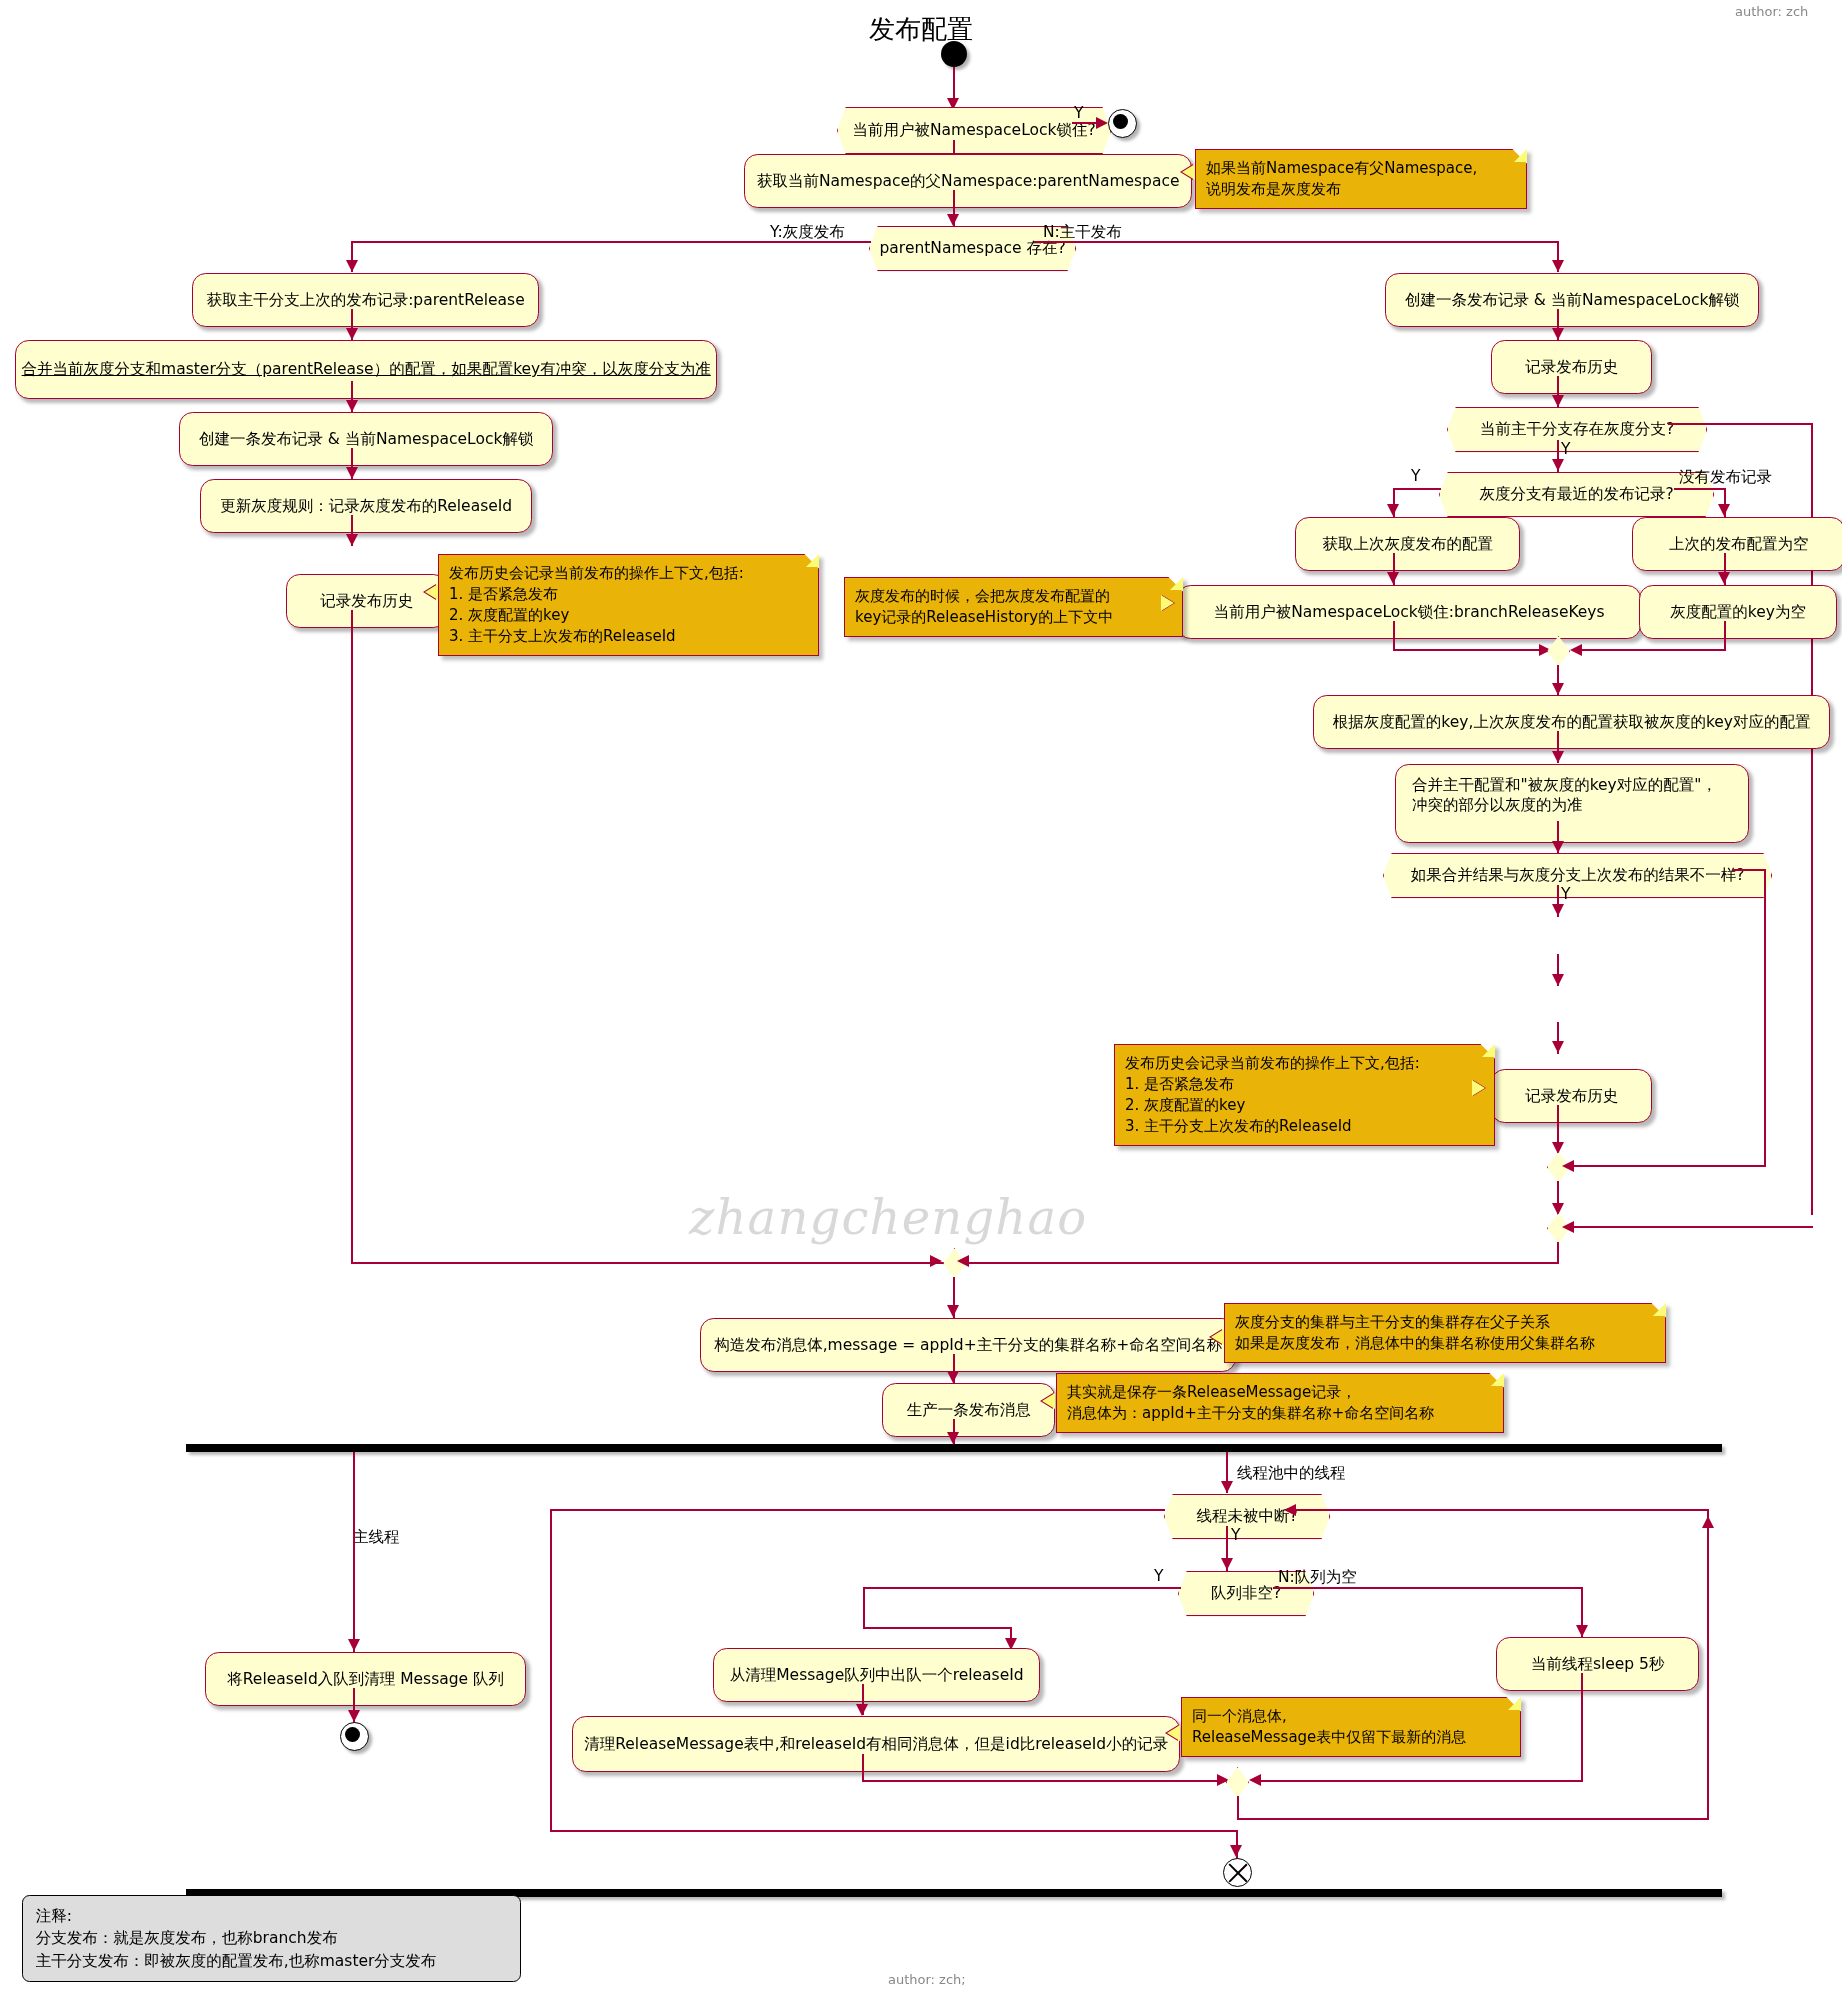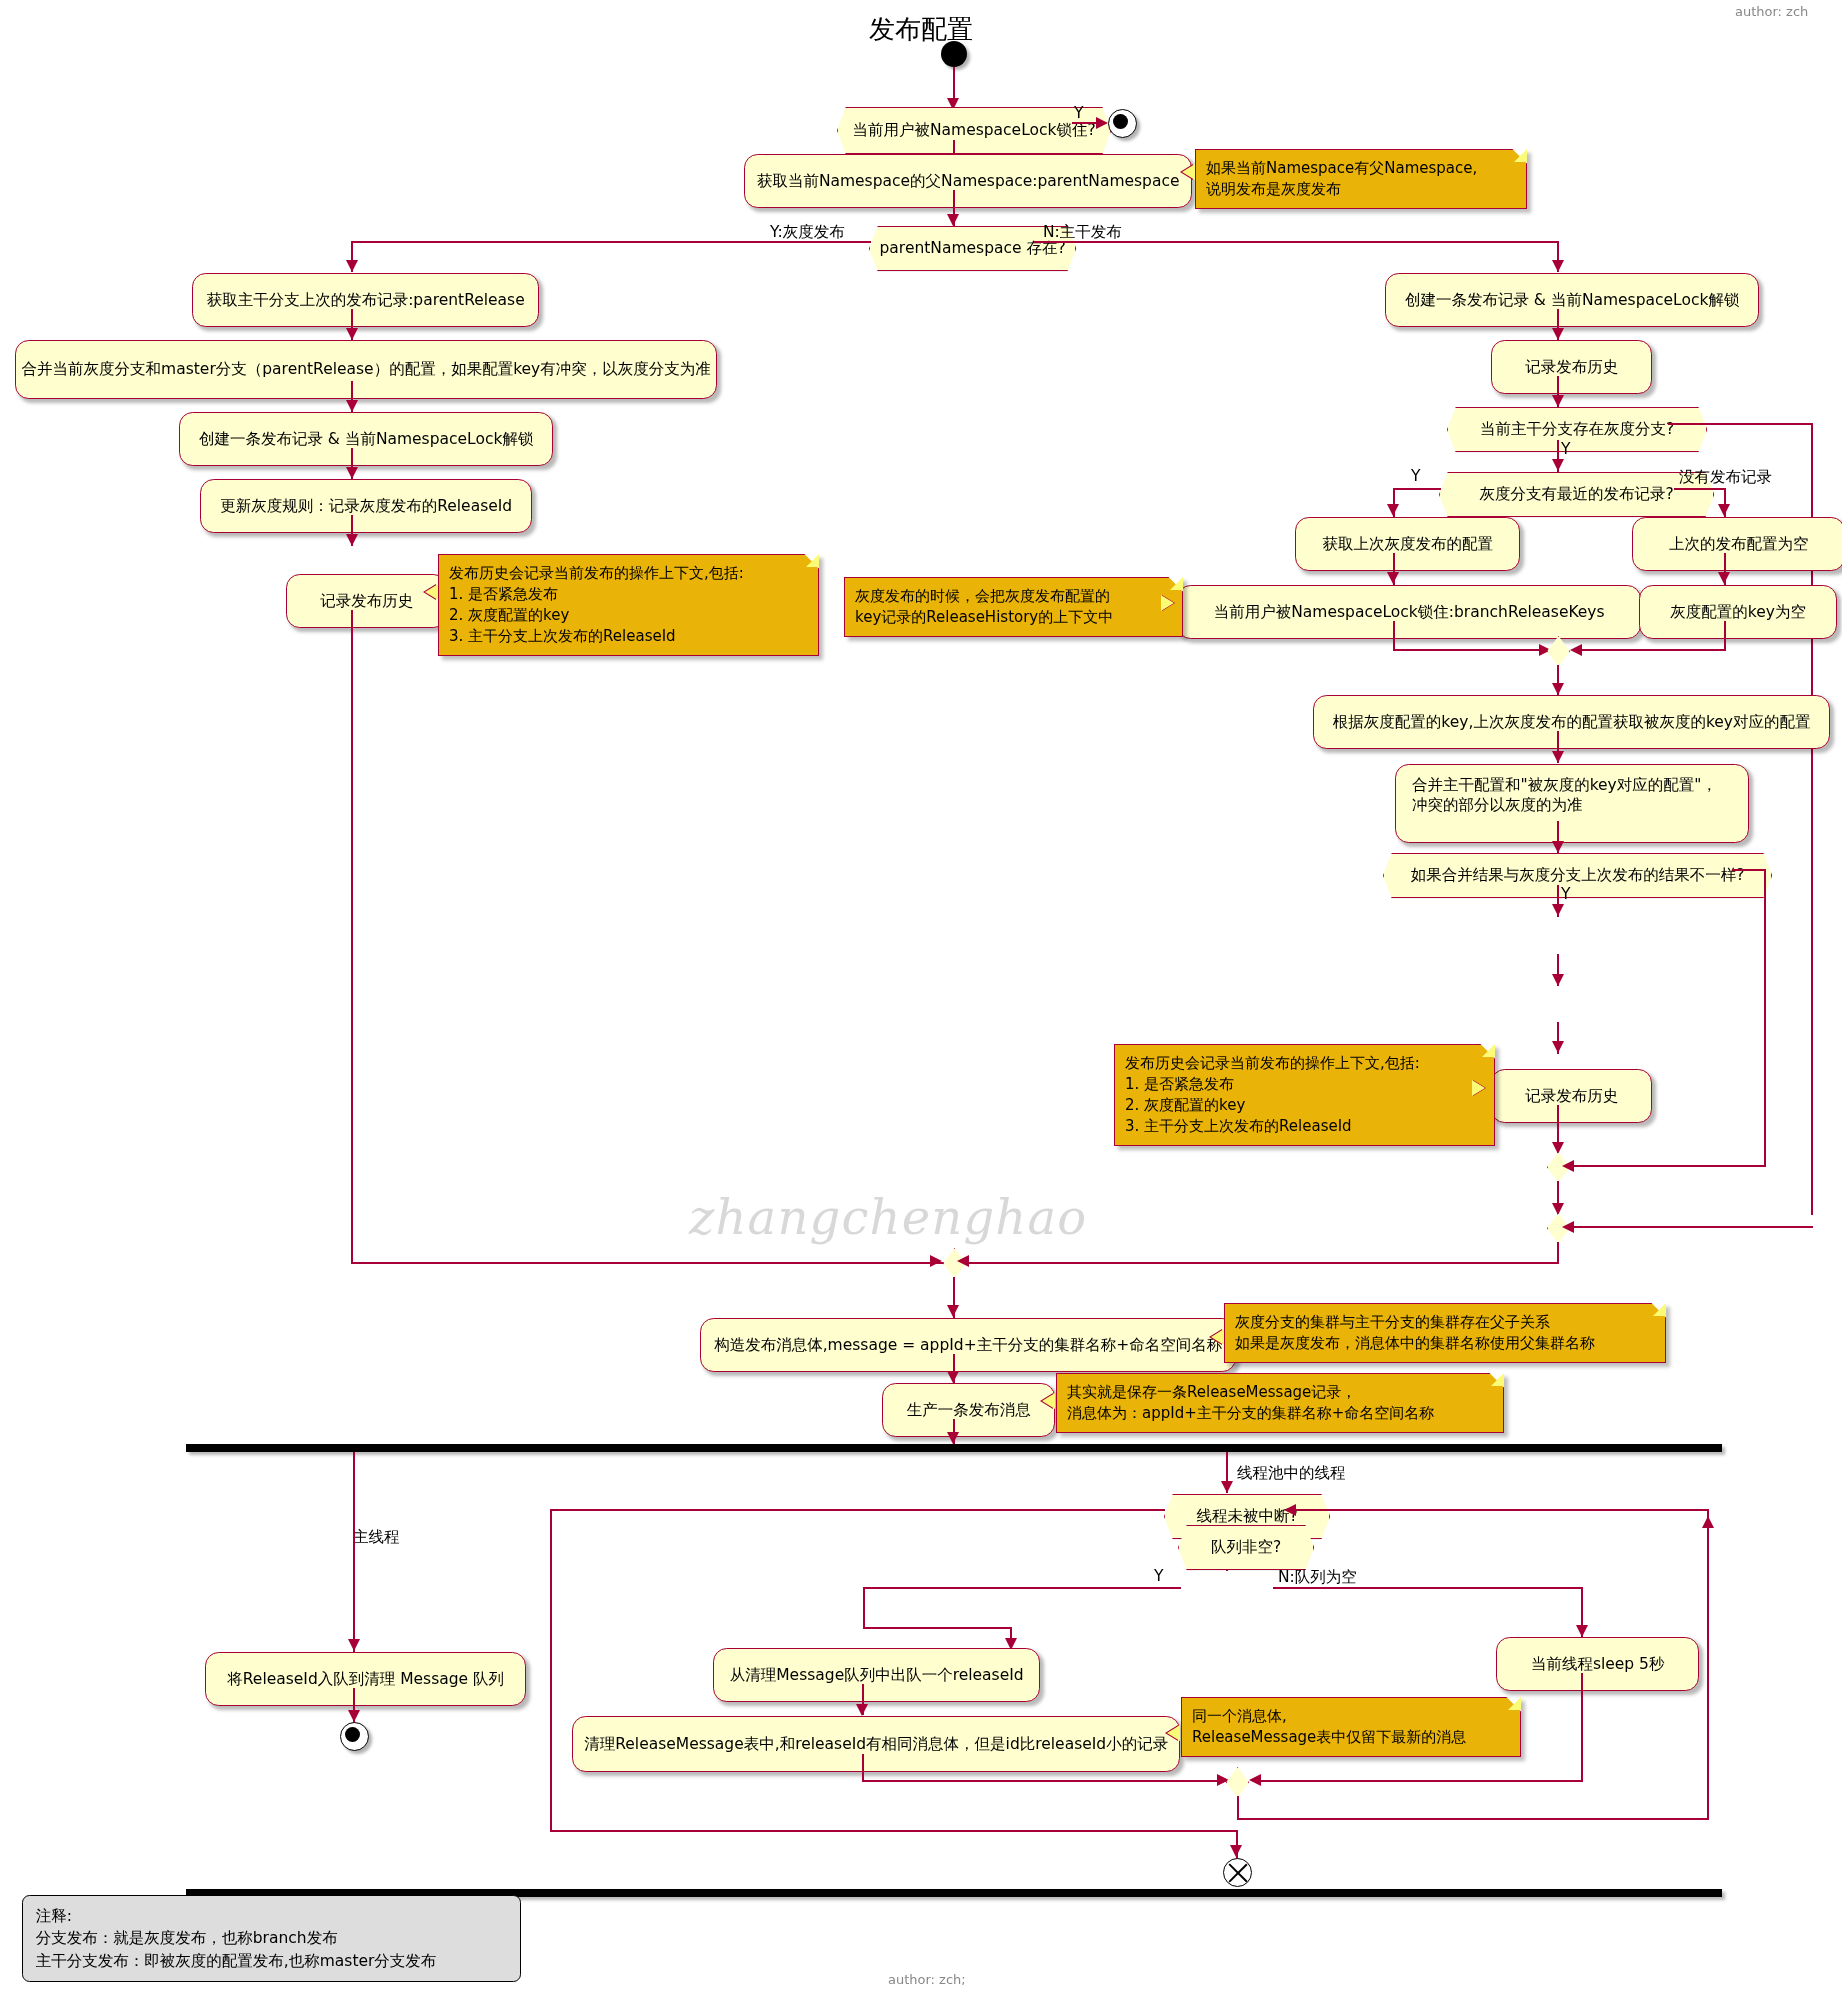--- a/index.html
+++ b/index.html
@@ -297,21 +297,21 @@
   <div class="ln h" style="left:1034px; top:241px; width:525px;"></div>
   <div class="ln v" style="left:1557px; top:241px; height:31px;"></div>
   <div class="arrow-down" style="left:1552px; top:260px;"></div>
 
   <div class="node" style="left:192px; top:273px; width:318px; height:36px;">
     <span>获取主干分支上次的发布记录:parentRelease</span>
   </div>
   <div class="ln v" style="left:351px; top:309px; height:31px;"></div>
   <div class="arrow-down" style="left:346px; top:328px;"></div>
 
-  <div class="node" style="left:15px; top:340px; width:673px; height:41px;">
+  <div class="node" style="left:15px; top:340px; width:673px; height:41px;text-decoration:underline;">
     <span>合并当前灰度分支和master分支（parentRelease）的配置，如果配置key有冲突，以灰度分支为准</span>
   </div>
   <div class="ln v" style="left:351px; top:381px; height:31px;"></div>
   <div class="arrow-down" style="left:346px; top:400px;"></div>
 
   <div class="node" style="left:179px; top:412px; width:345px; height:36px;">
     <span>创建一条发布记录 &amp; 当前NamespaceLock解锁</span>
   </div>
   <div class="ln v" style="left:351px; top:448px; height:31px;"></div>
   <div class="arrow-down" style="left:346px; top:467px;"></div>
@@ -517,21 +517,21 @@
   <div class="ln h" style="left:550px; top:1509px; width:615px;"></div>
   <div class="ln v" style="left:550px; top:1509px; height:322px;"></div>
 
   <div class="ln h" style="left:1290px; top:1509px; width:419px;"></div>
   <div class="arrow-left" style="left:1284px; top:1504px;"></div>
   <div class="ln v" style="left:1707px; top:1509px; height:310px;"></div>
 
   <div class="ln v" style="left:1226px; top:1526px; height:45px;"></div>
   <div class="arrow-down" style="left:1221px; top:1558px;"></div>
 
-  <div class="decision" style="left:1178px; top:1525px; width:97px; height:32px;">
+  <div class="decision" style="left:1178px; top:1571px; width:97px; height:32px;">
     <span>队列非空?</span>
   </div>
   <div class="elabel" style="left:1154px; top:1567px;">Y</div>
   <div class="elabel" style="left:1278px; top:1567px;">N:队列为空</div>
 
   <div class="ln h" style="left:863px; top:1587px; width:318px;"></div>
   <div class="ln v" style="left:863px; top:1587px; height:42px;"></div>
   <div class="ln h" style="left:863px; top:1627px; width:149px;"></div>
   <div class="ln v" style="left:1010px; top:1627px; height:21px;"></div>
   <div class="arrow-down" style="left:1005px; top:1638px;"></div>

